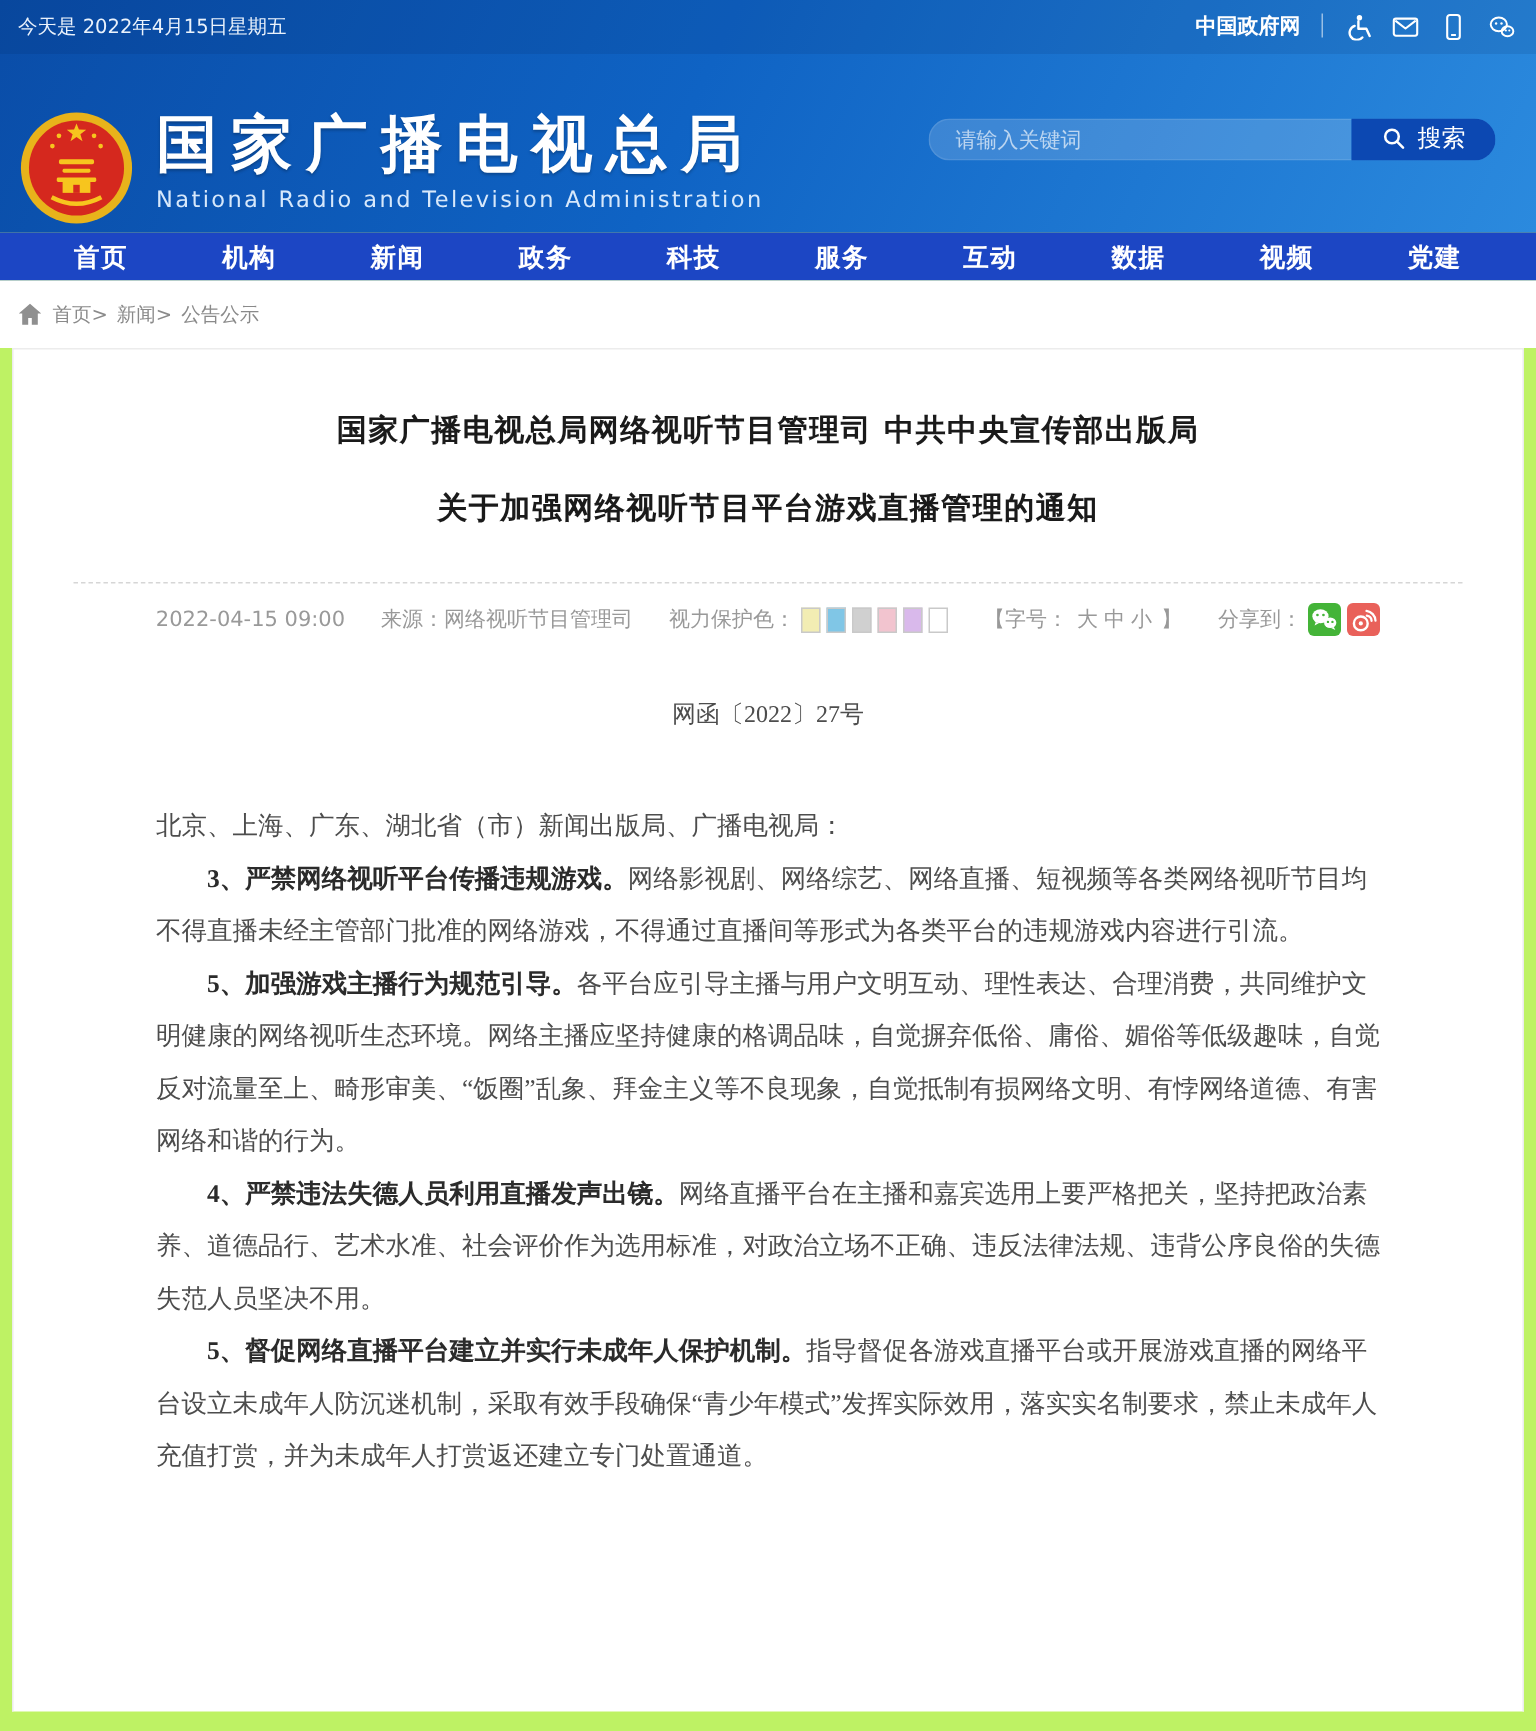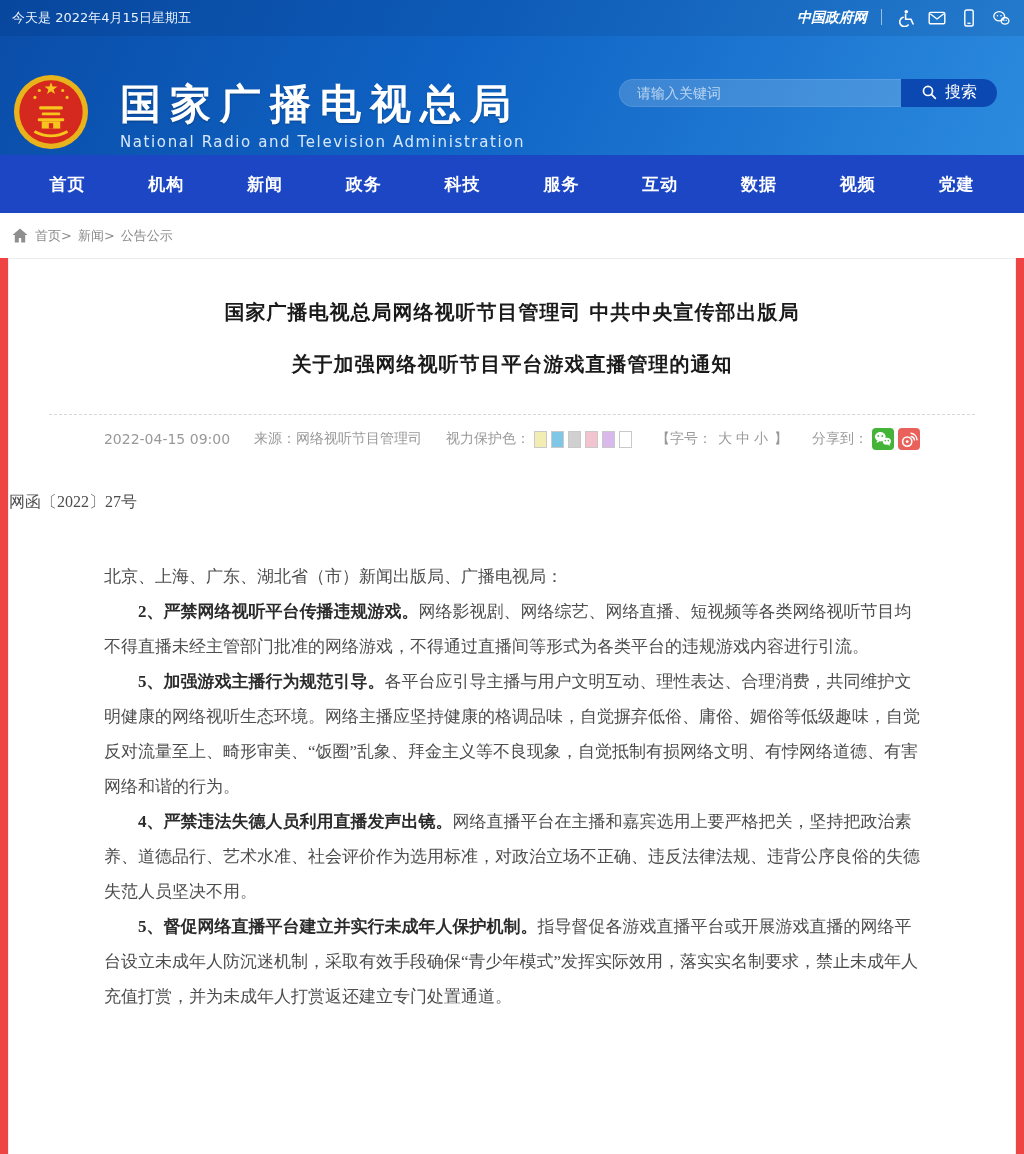--- a/index.html
+++ b/index.html
@@ -1,48 +1,48 @@
 <!DOCTYPE html>
 <html><head>
 <meta charset="utf-8">
 <style>
   * { margin:0; padding:0; box-sizing:border-box; }
   html,body { background:#fff; }
   body { font-family:"DejaVu Sans","Liberation Sans",sans-serif; }
-  .page { position:relative; width:1024px; height:1154px; overflow:hidden; background:#ef4444; }
+  .page { position:relative; width:1024px; height:1154px; overflow:hidden; background:#bef264; }
 
   
   .hero { background:linear-gradient(115deg,#0a4da8 0%,#0f63c4 45%,#2b8ade 100%); }
 
   .topbar { height:36px; display:flex; align-items:center; justify-content:space-between;
             padding:0 14px 0 12px; background:rgba(0,20,70,0.10); }
   .topbar-left { color:#eaf2fc; font-size:13px; }
-  .topbar-right { display:flex; gap:14px;font-style:italic; }
+  .topbar-right { display:flex; gap:14px; }
   .gov-link { color:#fff; font-size:14px; font-weight:bold; text-decoration:none; cursor:pointer; }
   .tb-divider { width:1px; height:16px; background:rgba(255,255,255,0.55); }
   .tb-icon { width:18px; height:18px; display:inline-flex; cursor:pointer; }
 
   .header { height:119px; display:flex; align-items:center; justify-content:space-between;
             padding:0 27px 6px 12px; }
-  .brand { display:flex; align-items:flex-end; gap:30px;margin-top:38px; }
+  .brand { display:flex; align-items:flex-start; gap:14px;margin-top:38px; }
   .emblem { width:78px; height:78px; flex:0 0 auto; }
   .site-title { color:#fff; font-size:41px; font-weight:bold; letter-spacing:9px;
                 text-shadow:0 1px 2px rgba(0,0,0,0.25); line-height:1.15; }
   .site-subtitle { color:#d7e8fb; font-size:15px; letter-spacing:1.6px; margin-top:4px; }
 
   .search { display:flex; width:378px; height:28px; border-radius:19px; overflow:hidden;
             box-shadow:inset 0 0 0 1px rgba(255,255,255,0.10); }
   .search input { flex:1; border:none; outline:none; background:rgba(255,255,255,0.16);
                   color:#fff; font-size:14px; padding:0 18px; }
   .search input::placeholder { color:rgba(255,255,255,0.65); }
   .search-btn { width:96px; border:none; background:#0c48b2; color:#fff; font-size:16px;
                 display:flex; align-items:center; justify-content:center; gap:7px; cursor:pointer;font-family:Liberation Serif, serif; }
 
   
-  .nav { height:58px; background:#1c46c4; display:flex; align-items:center;
+  .nav { height:32px; background:#1c46c4; display:flex; align-items:center;
          justify-content:space-around; padding:0 18px; }
   .nav a { color:#fff; font-size:17px; font-weight:bold; letter-spacing:1px;
            text-decoration:none; cursor:pointer; }
 
   
   .breadcrumb { height:45px; display:flex; align-items:center; gap:7px; padding:4px 12px;
                 background:#fff; font-size:13px; color:#8a8a8a; }
   .breadcrumb .crumb { color:#8a8a8a; text-decoration:none; cursor:pointer; }
   .bc-home { width:16px; height:15px; display:inline-flex; }
 
@@ -56,21 +56,21 @@
   .meta { display:flex; align-items:center; justify-content:center; gap:24px;
           margin-top:13px; font-size:14px; color:#999; }
   .meta .mitem { display:flex; align-items:center; gap:4px; white-space:nowrap; }
   .swatches { display:flex; gap:4px; }
   .swatch { width:13px; height:17px; border:1px solid #c9c9c9; cursor:pointer; display:inline-block; }
   .fs-link { color:#999; cursor:pointer; margin:0 2px; text-decoration:none; }
   .share-icon { width:22px; height:22px; border-radius:4px; display:inline-flex; cursor:pointer; }
 
   
   .doc { font-family:"Liberation Serif","DejaVu Serif",serif; color:#4d4d4d; }
-  .doc-number { font-size:16px; margin-top:42px; color:#4d4d4d; }
+  .doc-number { text-align:center; font-size:16px; margin-top:42px; color:#4d4d4d; }
   .article-body { padding:0 95px; margin-top:46px; font-size:17px; line-height:35px; }
   .article-body p { margin:0; }
   .article-body p.indent { text-indent:2em; }
   .article-body b { color:#2b2b2b; }
 </style>
 </head>
 <body>
 
 <div class="page">
 
@@ -226,21 +226,21 @@
               <path d="M13.2 8.4a3.8 3.8 0 0 1 3.2 3.5" stroke="#fff" stroke-width="1.5" fill="none" stroke-linecap="round"></path>
             </svg>
         </span>
       </span>
     </div>
 
     <div class="doc">
       <div class="doc-number">网函〔2022〕27号</div>
       <div class="article-body" id="article-body">
           <p>北京、上海、广东、湖北省（市）新闻出版局、广播电视局：</p>
-          <p class="indent"><b>2、严禁网络视听平台传播违规游戏。</b>网络影视剧、网络综艺、网络直播、短视频等各类网络视听节目均不得直播未经主管部门批准的网络游戏，不得通过直播间等形式为各类平台的违规游戏内容进行引流。</p>
+          <p class="indent"><b>3、严禁网络视听平台传播违规游戏。</b>网络影视剧、网络综艺、网络直播、短视频等各类网络视听节目均不得直播未经主管部门批准的网络游戏，不得通过直播间等形式为各类平台的违规游戏内容进行引流。</p>
           <p class="indent"><b>5、加强游戏主播行为规范引导。</b>各平台应引导主播与用户文明互动、理性表达、合理消费，共同维护文明健康的网络视听生态环境。网络主播应坚持健康的格调品味，自觉摒弃低俗、庸俗、媚俗等低级趣味，自觉反对流量至上、畸形审美、“饭圈”乱象、拜金主义等不良现象，自觉抵制有损网络文明、有悖网络道德、有害网络和谐的行为。</p>
           <p class="indent"><b>4、严禁违法失德人员利用直播发声出镜。</b>网络直播平台在主播和嘉宾选用上要严格把关，坚持把政治素养、道德品行、艺术水准、社会评价作为选用标准，对政治立场不正确、违反法律法规、违背公序良俗的失德失范人员坚决不用。</p>
           <p class="indent"><b>5、督促网络直播平台建立并实行未成年人保护机制。</b>指导督促各游戏直播平台或开展游戏直播的网络平台设立未成年人防沉迷机制，采取有效手段确保“青少年模式”发挥实际效用，落实实名制要求，禁止未成年人充值打赏，并为未成年人打赏返还建立专门处置通道。</p>
         </div>
 
     </div>
   </div>
 
 </div>
 

